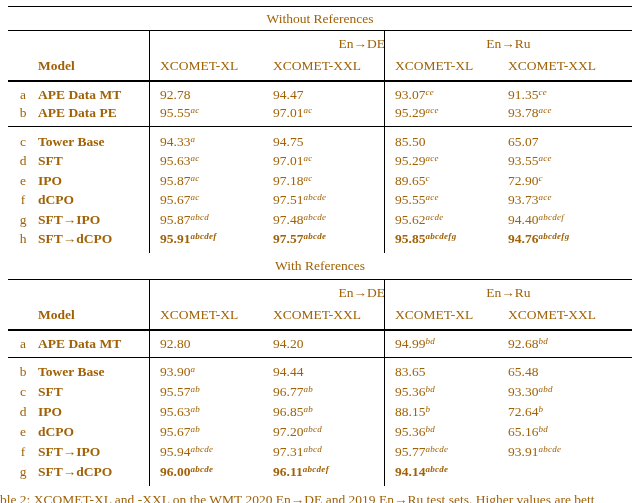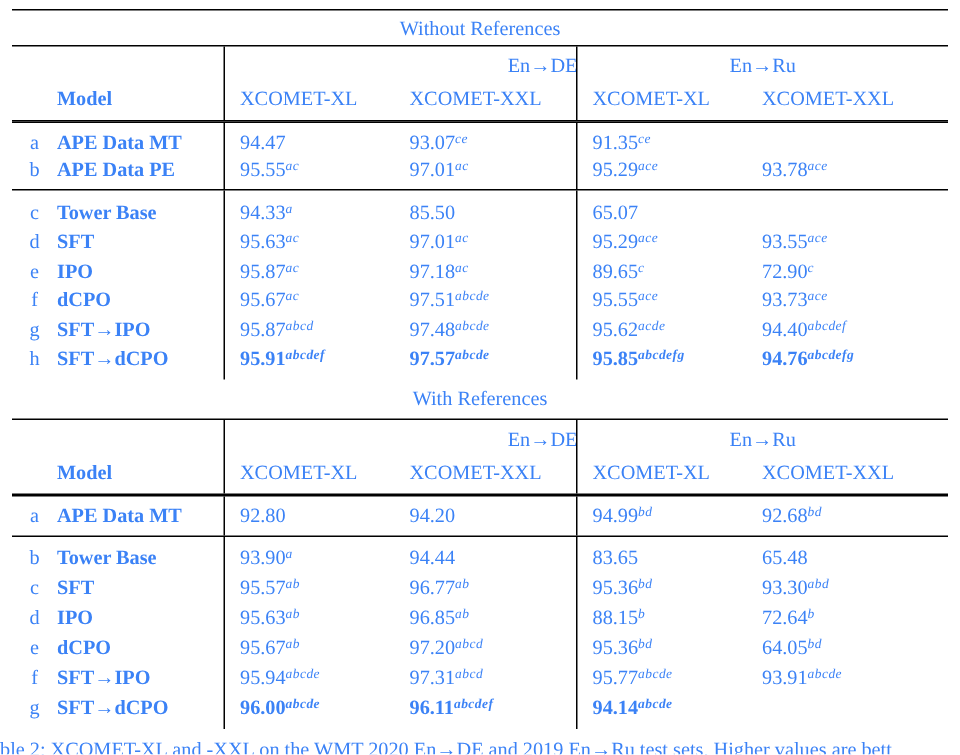--- a/index.html
+++ b/index.html
@@ -1,18 +1,18 @@
 <!DOCTYPE html>
 <html><head>
 <meta charset="utf-8">
 <style>
   html,body{margin:0;padding:0;background:#ffffff;}
   .page{
     position:relative;width:640px;height:503px;overflow:hidden;
-    background:#ffffff;color:#3b82f6;
+    background:#ffffff;color:#a16207;
     font-family:"Liberation Serif","DejaVu Serif",serif;
     font-size:13.5px;
   }
   .tables{position:absolute;top:6px;left:8px;width:624px;}
   .tbl{border-top:1px solid #000;}
   .tbl.t1{border-top:none;}
   .title-row{height:23px;line-height:23px;text-align:center;border-bottom:1px solid #000;}
   .t1 .title-row{height:26px;line-height:26px;}
   .grid{display:grid;grid-template-columns:30px 112px 113px 122px 113px 134px;}
   .hblock{position:relative;}
@@ -63,40 +63,42 @@
             <div class="cell c5">XCOMET-XL</div>
             <div class="cell c6">XCOMET-XXL</div>
           </div>
           <div class="vline v1"></div>
           <div class="vline v2"></div>
         </div>
         <div class="block b0">
           <div class="grid r">
             <div class="cell c1">a</div>
             <div class="cell c2">APE Data MT</div>
+            <div class="cell c3"><span class="val">92.78</span></div>
             <div class="cell c4"><span class="val">94.47</span></div>
             <div class="cell c5"><span class="val">93.07</span><sup class="sg">ce</sup></div>
             <div class="cell c6"><span class="val">91.35</span><sup class="sg">ce</sup></div>
           </div>
           <div class="grid r">
             <div class="cell c1">b</div>
             <div class="cell c2">APE Data PE</div>
             <div class="cell c3"><span class="val">95.55</span><sup class="sg">ac</sup></div>
             <div class="cell c4"><span class="val">97.01</span><sup class="sg">ac</sup></div>
             <div class="cell c5"><span class="val">95.29</span><sup class="sg">ace</sup></div>
             <div class="cell c6"><span class="val">93.78</span><sup class="sg">ace</sup></div>
           </div>
           <div class="vline v1"></div>
           <div class="vline v2"></div>
         </div>
         <div class="block b1">
           <div class="grid r">
             <div class="cell c1">c</div>
             <div class="cell c2">Tower Base</div>
             <div class="cell c3"><span class="val">94.33</span><sup class="sg">a</sup></div>
+            <div class="cell c4"><span class="val">94.75</span></div>
             <div class="cell c5"><span class="val">85.50</span></div>
             <div class="cell c6"><span class="val">65.07</span></div>
           </div>
           <div class="grid r">
             <div class="cell c1">d</div>
             <div class="cell c2">SFT</div>
             <div class="cell c3"><span class="val">95.63</span><sup class="sg">ac</sup></div>
             <div class="cell c4"><span class="val">97.01</span><sup class="sg">ac</sup></div>
             <div class="cell c5"><span class="val">95.29</span><sup class="sg">ace</sup></div>
             <div class="cell c6"><span class="val">93.55</span><sup class="sg">ace</sup></div>
@@ -192,21 +194,21 @@
             <div class="cell c4"><span class="val">96.85</span><sup class="sg">ab</sup></div>
             <div class="cell c5"><span class="val">88.15</span><sup class="sg">b</sup></div>
             <div class="cell c6"><span class="val">72.64</span><sup class="sg">b</sup></div>
           </div>
           <div class="grid r">
             <div class="cell c1">e</div>
             <div class="cell c2">dCPO</div>
             <div class="cell c3"><span class="val">95.67</span><sup class="sg">ab</sup></div>
             <div class="cell c4"><span class="val">97.20</span><sup class="sg">abcd</sup></div>
             <div class="cell c5"><span class="val">95.36</span><sup class="sg">bd</sup></div>
-            <div class="cell c6"><span class="val">64.05</span><sup class="sg">bd</sup></div>
+            <div class="cell c6"><span class="val">65.16</span><sup class="sg">bd</sup></div>
           </div>
           <div class="grid r">
             <div class="cell c1">f</div>
             <div class="cell c2">SFT→IPO</div>
             <div class="cell c3"><span class="val">95.94</span><sup class="sg">abcde</sup></div>
             <div class="cell c4"><span class="val">97.31</span><sup class="sg">abcd</sup></div>
             <div class="cell c5"><span class="val">95.77</span><sup class="sg">abcde</sup></div>
             <div class="cell c6"><span class="val">93.91</span><sup class="sg">abcde</sup></div>
           </div>
           <div class="grid r">

